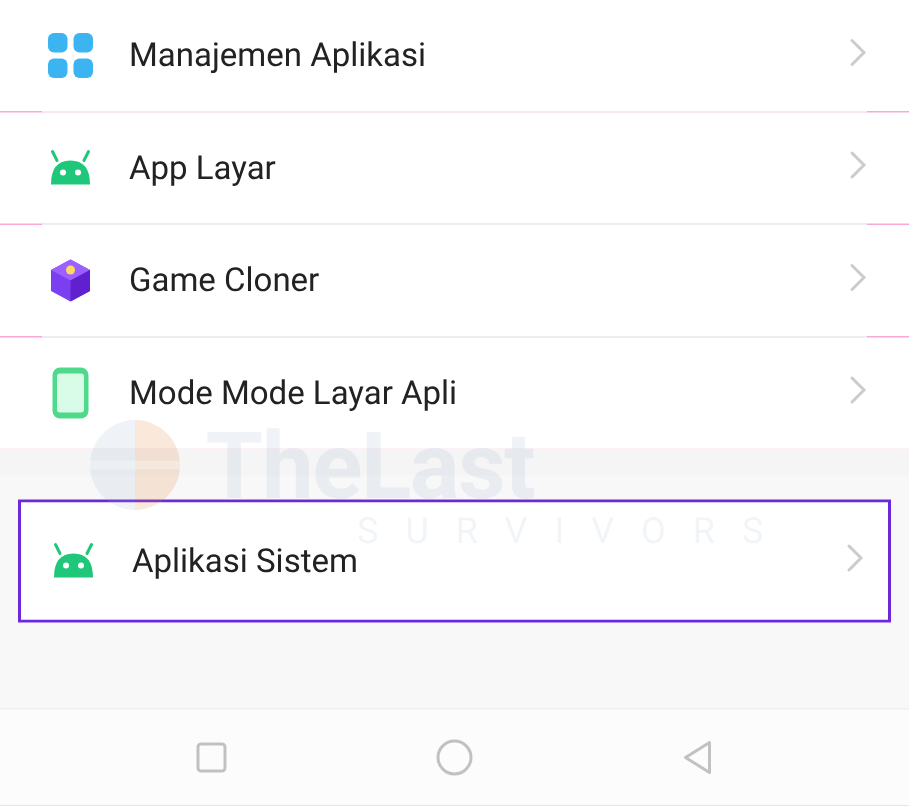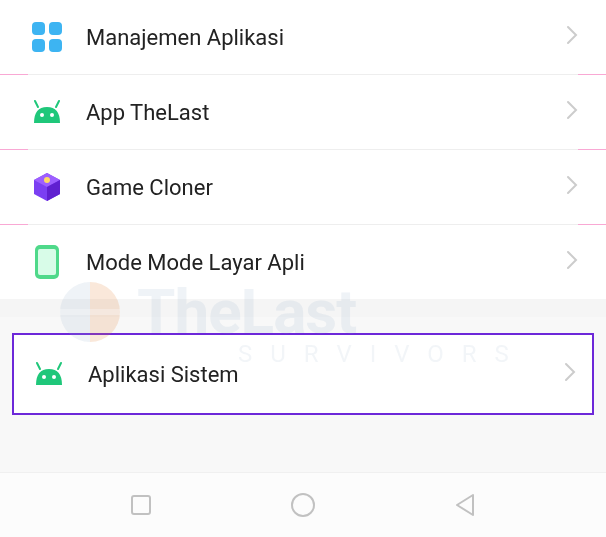--- a/index.html
+++ b/index.html
@@ -102,21 +102,21 @@
       position: absolute;
       top: 275px;
       left: 55px;
       font-size: 62px;
       font-weight: 700;
       color: rgba(150, 175, 200, 0.15);
       pointer-events: none;
       z-index: 1;
       letter-spacing: -1px;
       display: flex;
-      align-items: center;
+      align-items: flex-start;
     }
     
     .watermark-sub {
       position: absolute;
       top: 340px;
       left: 238px;
       font-size: 24px;
       font-weight: 400;
       color: rgba(150, 175, 200, 0.12);
       pointer-events: none;
@@ -168,21 +168,21 @@
   <div class="settings-item">
     <div class="icon-box">
       <svg width="34" height="34" viewBox="0 0 34 34">
         <path d="M 4 28 Q 4 12 17 12 Q 30 12 30 28 Z" fill="#1fc77a"></path>
         <line x1="8" y1="12" x2="5" y2="6" stroke="#1fc77a" stroke-width="2" stroke-linecap="round"></line>
         <line x1="26" y1="12" x2="29" y2="6" stroke="#1fc77a" stroke-width="2" stroke-linecap="round"></line>
         <circle cx="12" cy="20" r="2" fill="#fff"></circle>
         <circle cx="22" cy="20" r="2" fill="#fff"></circle>
       </svg>
     </div>
-    <span class="item-label">App TheLast</span>
+    <span class="item-label">App Layar</span>
     <span class="chevron">
       <svg width="12" height="20" viewBox="0 0 12 20">
           <path d="M2 2 L10 10 L2 18" stroke="#ccc" stroke-width="2" fill="none" stroke-linecap="round"></path>
         </svg>
     </span>
   </div>
 
   <div class="divider"></div>
 
   <div class="settings-item">

